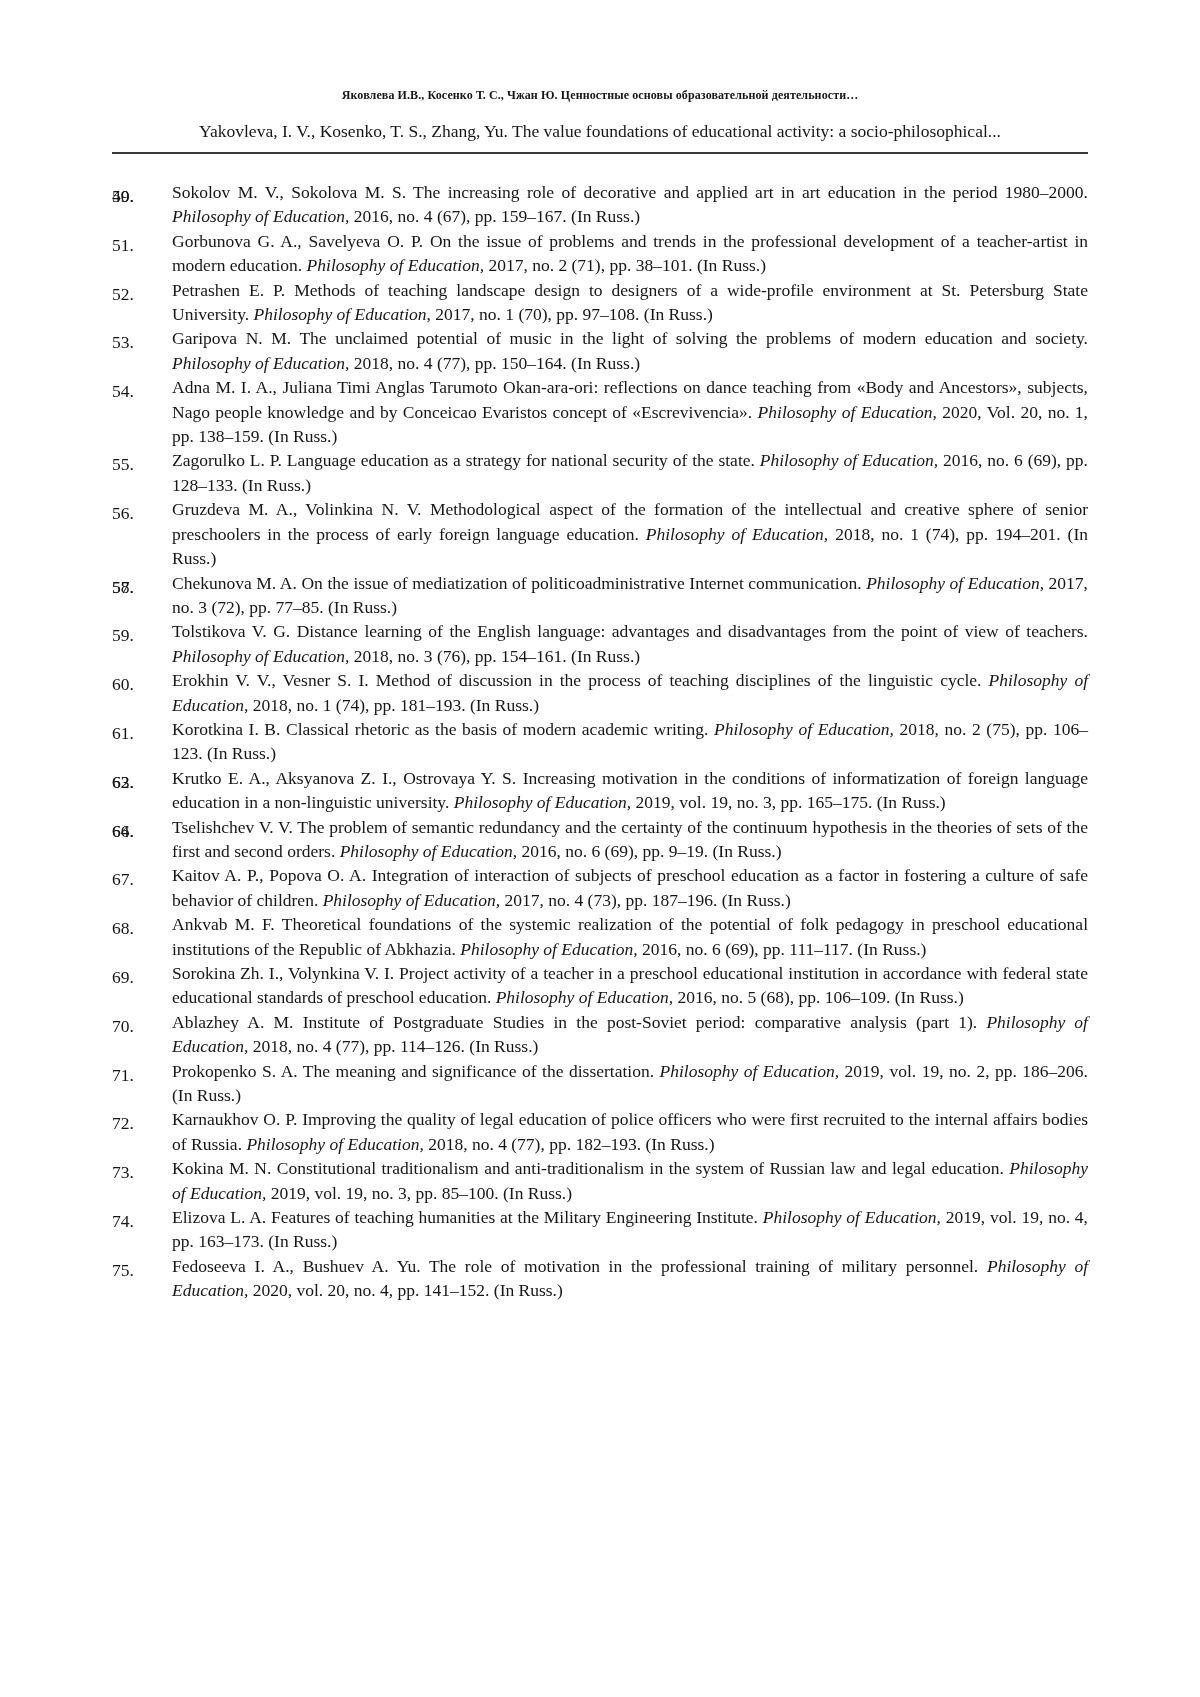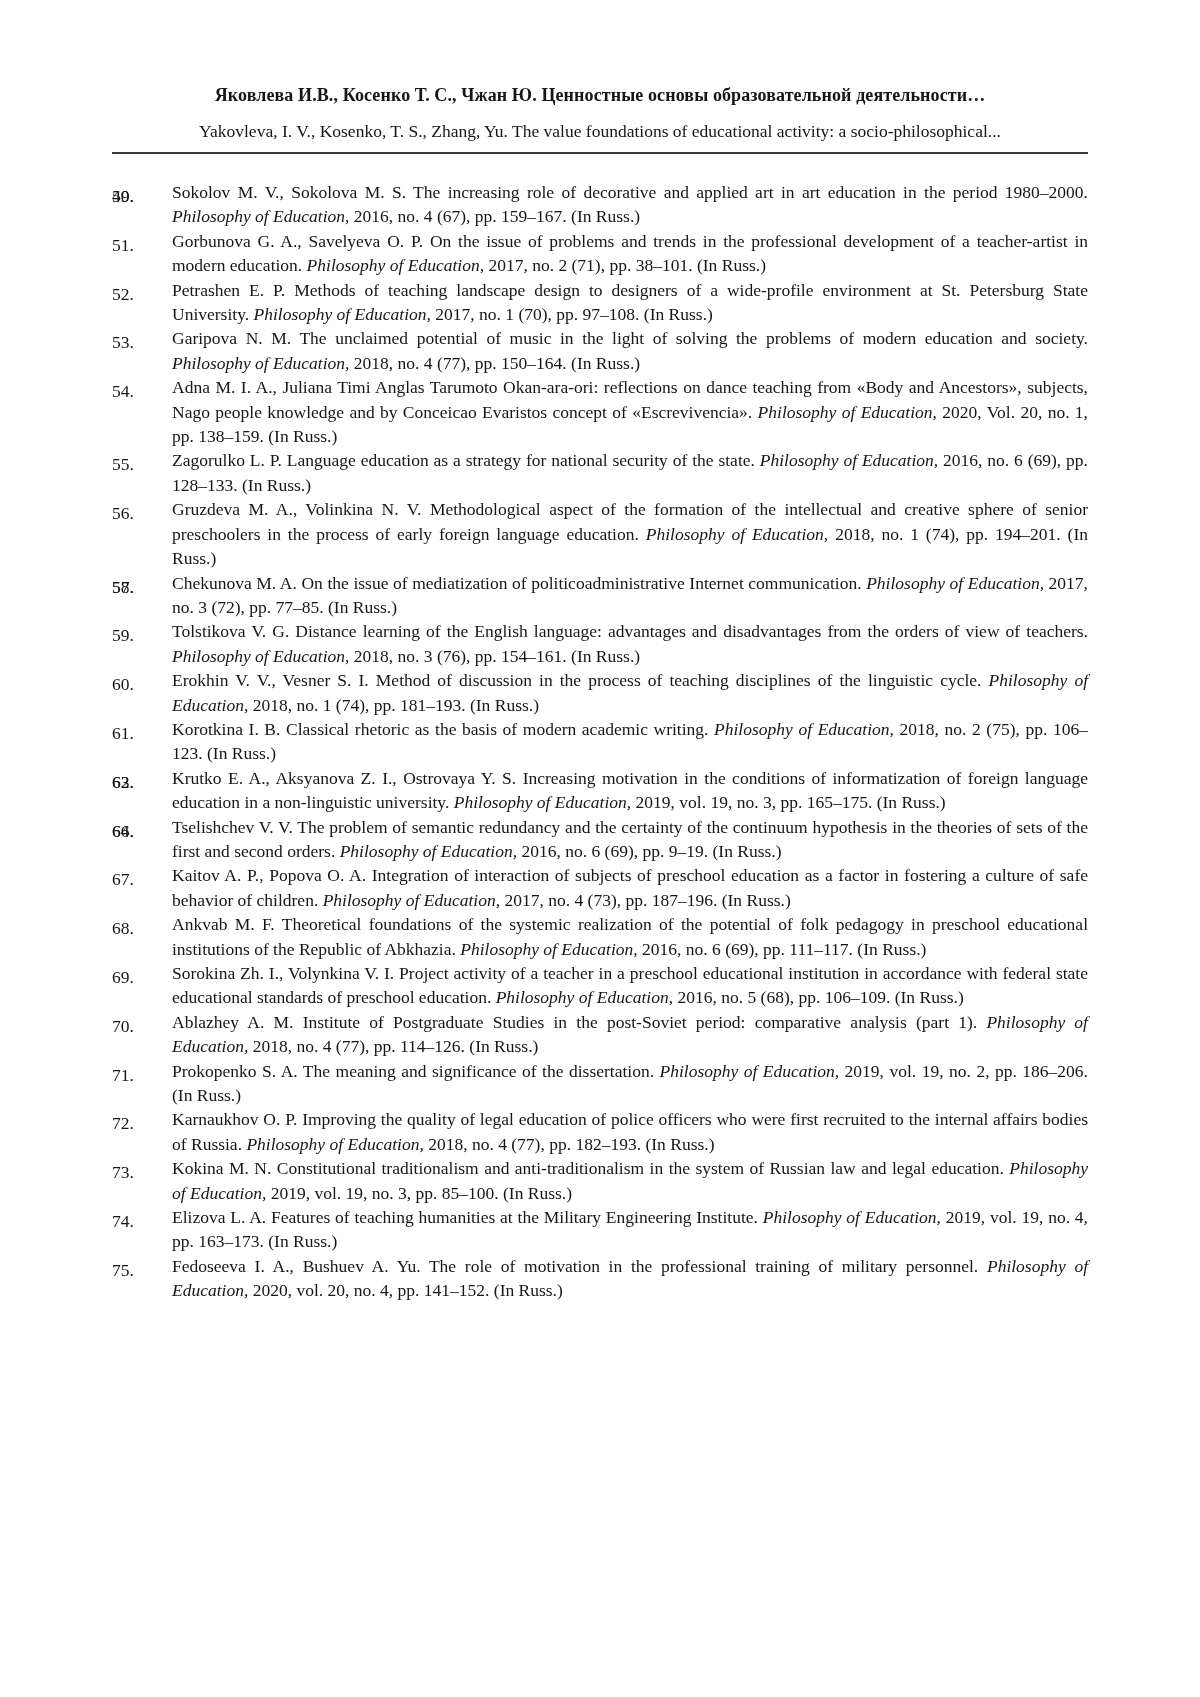--- a/index.html
+++ b/index.html
@@ -18,21 +18,21 @@
   }
   .running-head {
     position: absolute;
     top: 84px;
     left: 112px;
     width: 976px;
     text-align: center;
   }
   .running-head-ru {
     font-weight: bold;
-    font-size: 18px;
+    font-size: 12px;
     line-height: 22px;
     letter-spacing: 0.1px;
   }
   .running-head-en {
     font-size: 17.5px;
     line-height: 22px;
     margin-top: 14px;
   }
   .head-rule {
     position: absolute;
@@ -87,21 +87,21 @@
       <div class="ref"><span class="ref-num">49.</span></div>
       <div class="ref"><span class="ref-num">50.</span><span><span>Sokolov M. V., Sokolova M. S. The increasing role of decorative and applied art in art education in the period 1980–2000. </span><i>Philosophy of Education,</i><span> 2016, no. 4 (67), pp. 159–167. (In Russ.)</span></span></div>
       <div class="ref"><span class="ref-num">51.</span><span><span>Gorbunova G. A., Savelyeva O. P. On the issue of problems and trends in the professional development of a teacher-artist in modern education. </span><i>Philosophy of Education,</i><span> 2017, no. 2 (71), pp. 38–101. (In Russ.)</span></span></div>
       <div class="ref"><span class="ref-num">52.</span><span><span>Petrashen E. P. Methods of teaching landscape design to designers of a wide-profile environment at St. Petersburg State University. </span><i>Philosophy of Education,</i><span> 2017, no. 1 (70), pp. 97–108. (In Russ.)</span></span></div>
       <div class="ref"><span class="ref-num">53.</span><span><span>Garipova N. M. The unclaimed potential of music in the light of solving the problems of modern education and society. </span><i>Philosophy of Education,</i><span> 2018, no. 4 (77), pp. 150–164. (In Russ.)</span></span></div>
       <div class="ref"><span class="ref-num">54.</span><span><span>Adna M. I. A., Juliana Timi Anglas Tarumoto Okan-ara-ori: reflections on dance teaching from «Body and Ancestors», subjects, Nago people knowledge and by Conceicao Evaristos concept of «Escrevivencia». </span><i>Philosophy of Education,</i><span> 2020, Vol. 20, no. 1, pp. 138–159. (In Russ.)</span></span></div>
       <div class="ref"><span class="ref-num">55.</span><span><span>Zagorulko L. P. Language education as a strategy for national security of the state. </span><i>Philosophy of Education,</i><span> 2016, no. 6 (69), pp. 128–133. (In Russ.)</span></span></div>
       <div class="ref"><span class="ref-num">56.</span><span><span>Gruzdeva M. A., Volinkina N. V. Methodological aspect of the formation of the intellectual and creative sphere of senior preschoolers in the process of early foreign language education. </span><i>Philosophy of Education,</i><span> 2018, no. 1 (74), pp. 194–201. (In Russ.)</span></span></div>
       <div class="ref"><span class="ref-num">57.</span></div>
       <div class="ref"><span class="ref-num">58.</span><span><span>Chekunova M. A. On the issue of mediatization of politicoadministrative Internet communication. </span><i>Philosophy of Education,</i><span> 2017, no. 3 (72), pp. 77–85. (In Russ.)</span></span></div>
-      <div class="ref"><span class="ref-num">59.</span><span><span>Tolstikova V. G. Distance learning of the English language: advantages and disadvantages from the orders of view of teachers. </span><i>Philosophy of Education,</i><span> 2018, no. 3 (76), pp. 154–161. (In Russ.)</span></span></div>
+      <div class="ref"><span class="ref-num">59.</span><span><span>Tolstikova V. G. Distance learning of the English language: advantages and disadvantages from the point of view of teachers. </span><i>Philosophy of Education,</i><span> 2018, no. 3 (76), pp. 154–161. (In Russ.)</span></span></div>
       <div class="ref"><span class="ref-num">60.</span><span><span>Erokhin V. V., Vesner S. I. Method of discussion in the process of teaching disciplines of the linguistic cycle. </span><i>Philosophy of Education,</i><span> 2018, no. 1 (74), pp. 181–193. (In Russ.)</span></span></div>
       <div class="ref"><span class="ref-num">61.</span><span><span>Korotkina I. B. Classical rhetoric as the basis of modern academic writing. </span><i>Philosophy of Education,</i><span> 2018, no. 2 (75), pp. 106–123. (In Russ.)</span></span></div>
       <div class="ref"><span class="ref-num">62.</span></div>
       <div class="ref"><span class="ref-num">63.</span><span><span>Krutko E. A., Aksyanova Z. I., Ostrovaya Y. S. Increasing motivation in the conditions of informatization of foreign language education in a non-linguistic university. </span><i>Philosophy of Education,</i><span> 2019, vol. 19, no. 3, pp. 165–175. (In Russ.)</span></span></div>
       <div class="ref"><span class="ref-num">64.</span></div>
       <div class="ref"><span class="ref-num">66.</span><span><span>Tselishchev V. V. The problem of semantic redundancy and the certainty of the continuum hypothesis in the theories of sets of the first and second orders. </span><i>Philosophy of Education,</i><span> 2016, no. 6 (69), pp. 9–19. (In Russ.)</span></span></div>
       <div class="ref"><span class="ref-num">67.</span><span><span>Kaitov A. P., Popova O. A. Integration of interaction of subjects of preschool education as a factor in fostering a culture of safe behavior of children. </span><i>Philosophy of Education,</i><span> 2017, no. 4 (73), pp. 187–196. (In Russ.)</span></span></div>
       <div class="ref"><span class="ref-num">68.</span><span><span>Ankvab M. F. Theoretical foundations of the systemic realization of the potential of folk pedagogy in preschool educational institutions of the Republic of Abkhazia. </span><i>Philosophy of Education,</i><span> 2016, no. 6 (69), pp. 111–117. (In Russ.)</span></span></div>
       <div class="ref"><span class="ref-num">69.</span><span><span>Sorokina Zh. I., Volynkina V. I. Project activity of a teacher in a preschool educational institution in accordance with federal state educational standards of preschool education. </span><i>Philosophy of Education,</i><span> 2016, no. 5 (68), pp. 106–109. (In Russ.)</span></span></div>
       <div class="ref"><span class="ref-num">70.</span><span><span>Ablazhey A. M. Institute of Postgraduate Studies in the post-Soviet period: comparative analysis (part 1). </span><i>Philosophy of Education,</i><span> 2018, no. 4 (77), pp. 114–126. (In Russ.)</span></span></div>

